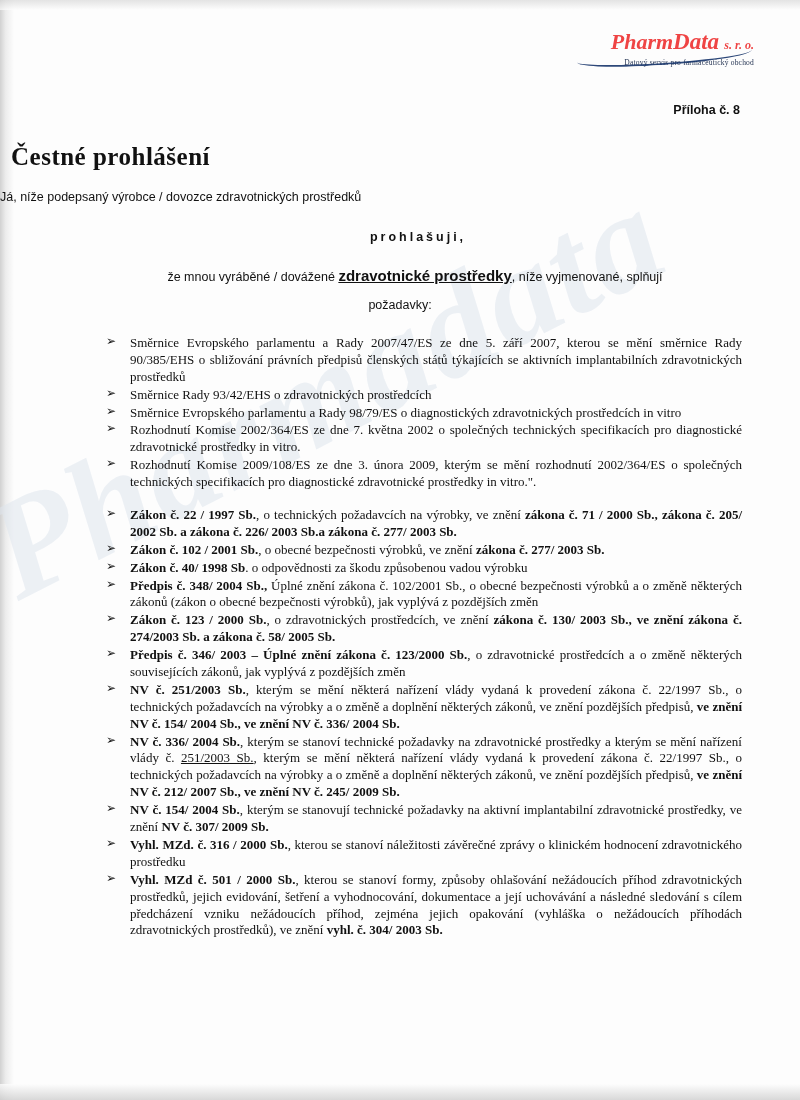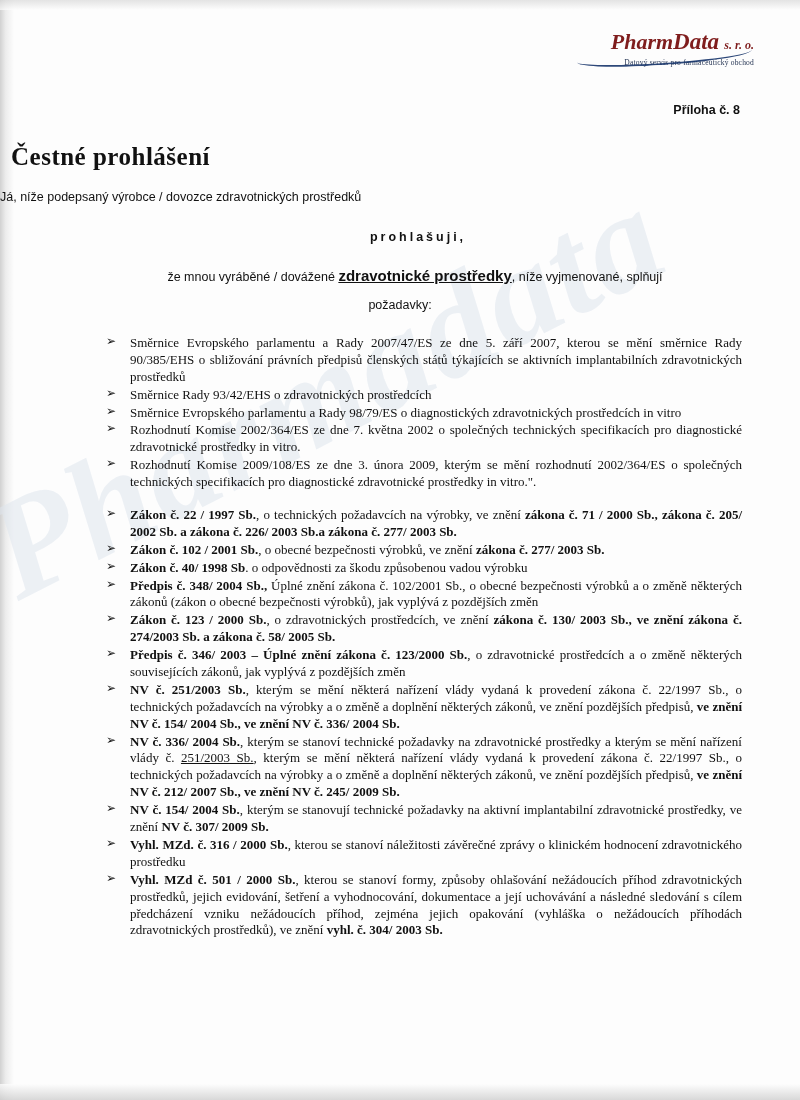--- a/index.html
+++ b/index.html
@@ -66,21 +66,21 @@
     position: absolute;
     right: 46px;
     top: 30px;
     text-align: right;
   }
   .logo-main {
     font-family: "Liberation Serif", serif;
     font-style: italic;
     font-weight: bold;
     font-size: 21px;
-    color: #7f1d1d;
+    color: #ef4444;
     letter-spacing: 0px;
     line-height: 1;
   }
   .logo-main .pharm { font-size: 22px; }
   .logo-main .data { font-size: 23px; }
   .logo-main .sro { font-size: 12px; }
   .logo-swoosh {
     position: absolute;
     right: 2px;
     top: 17px;

